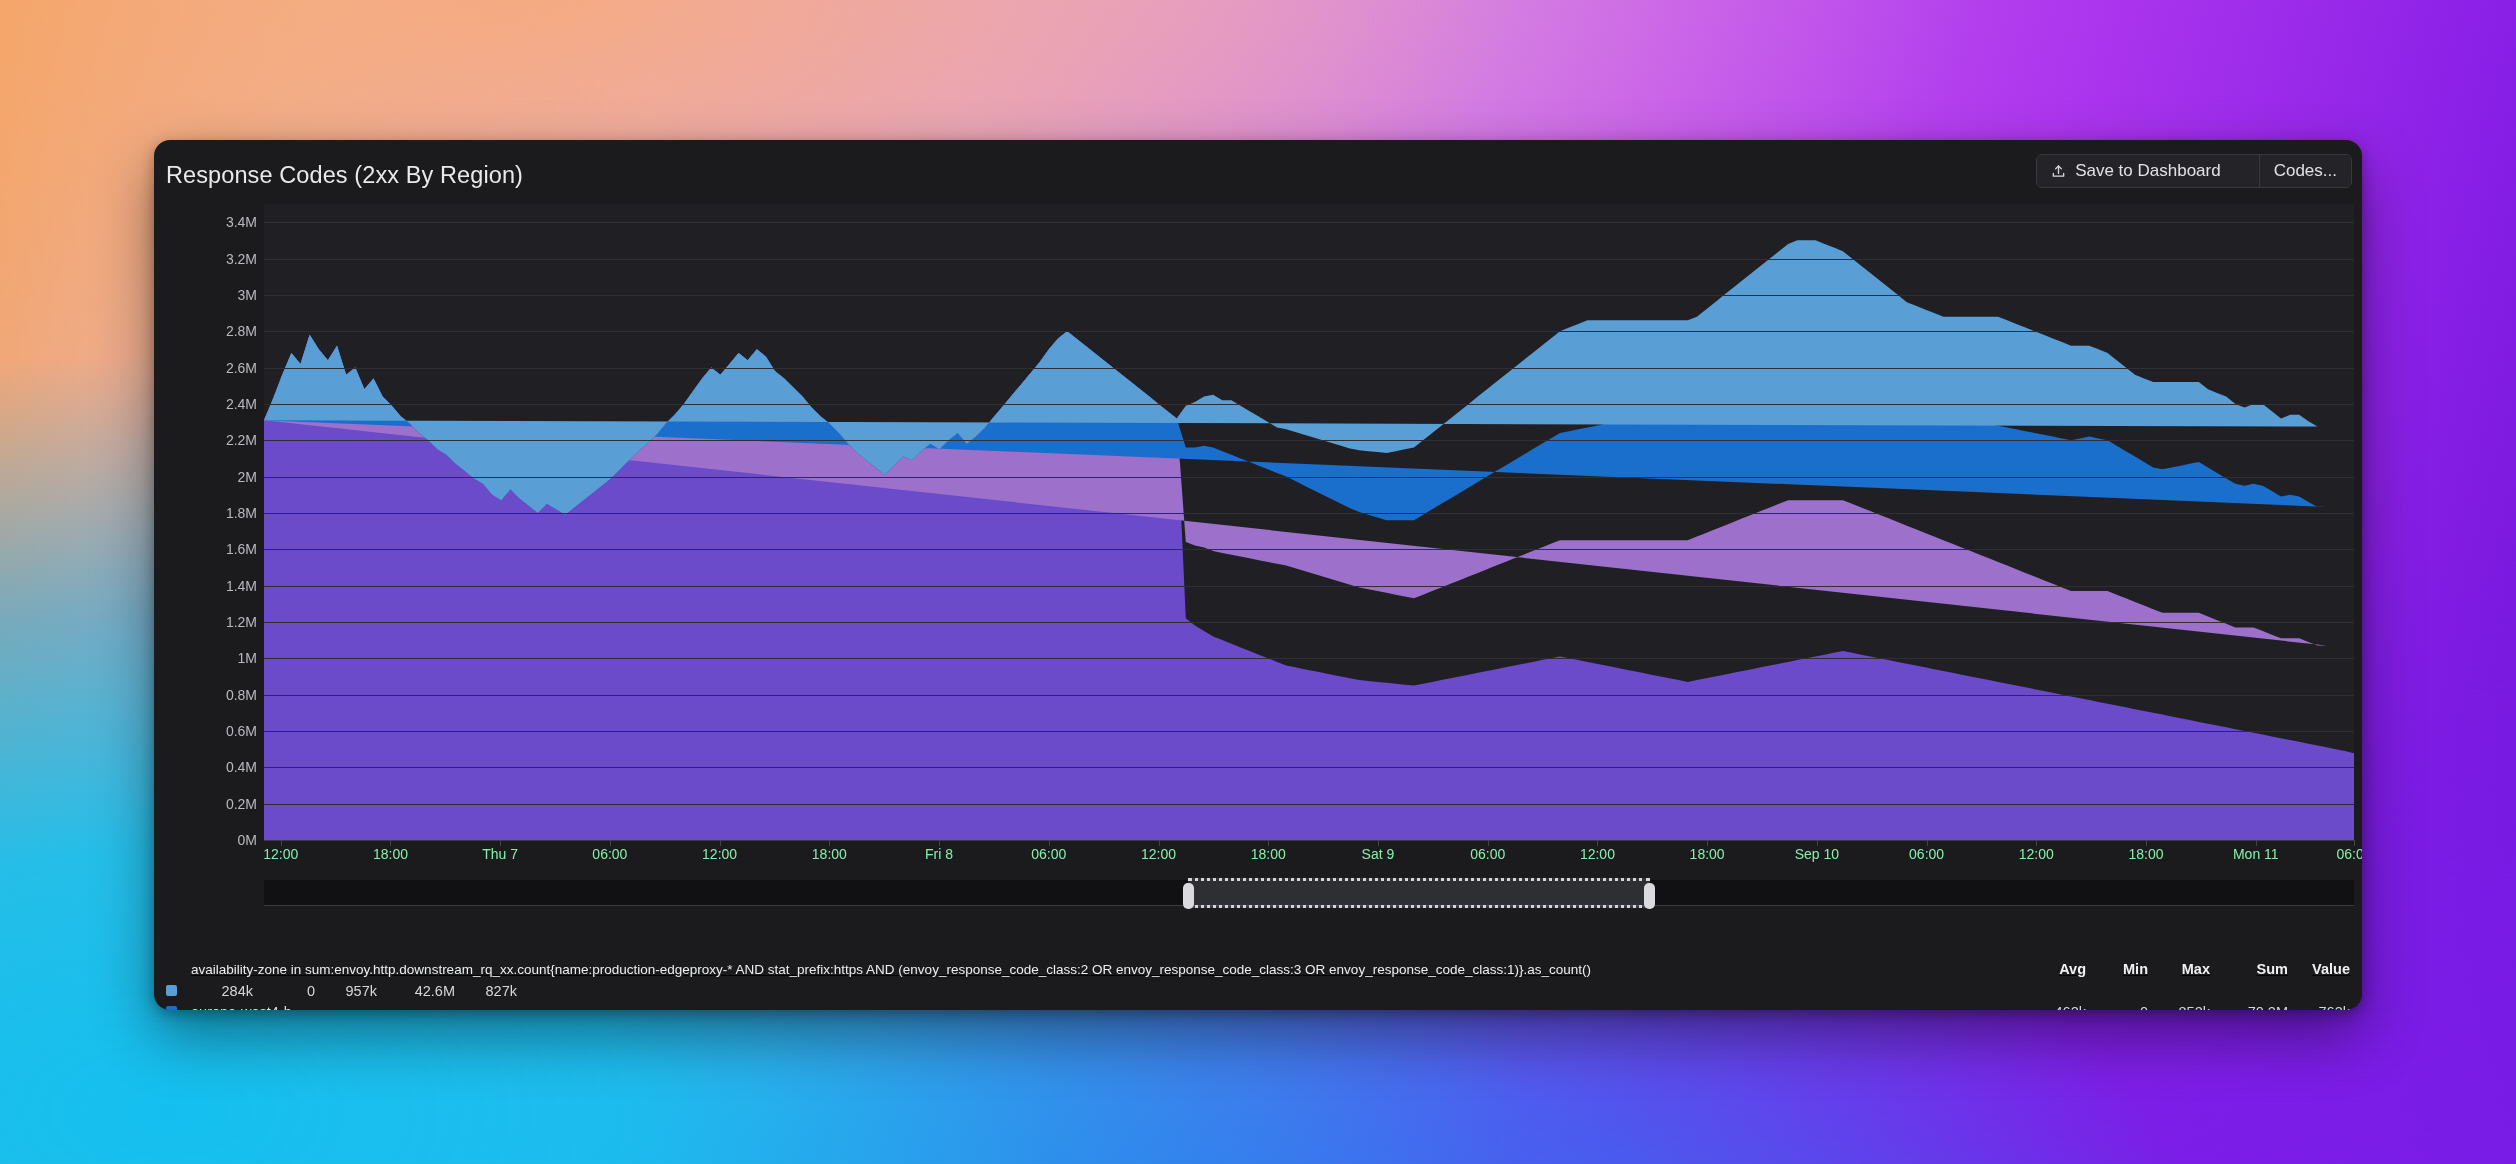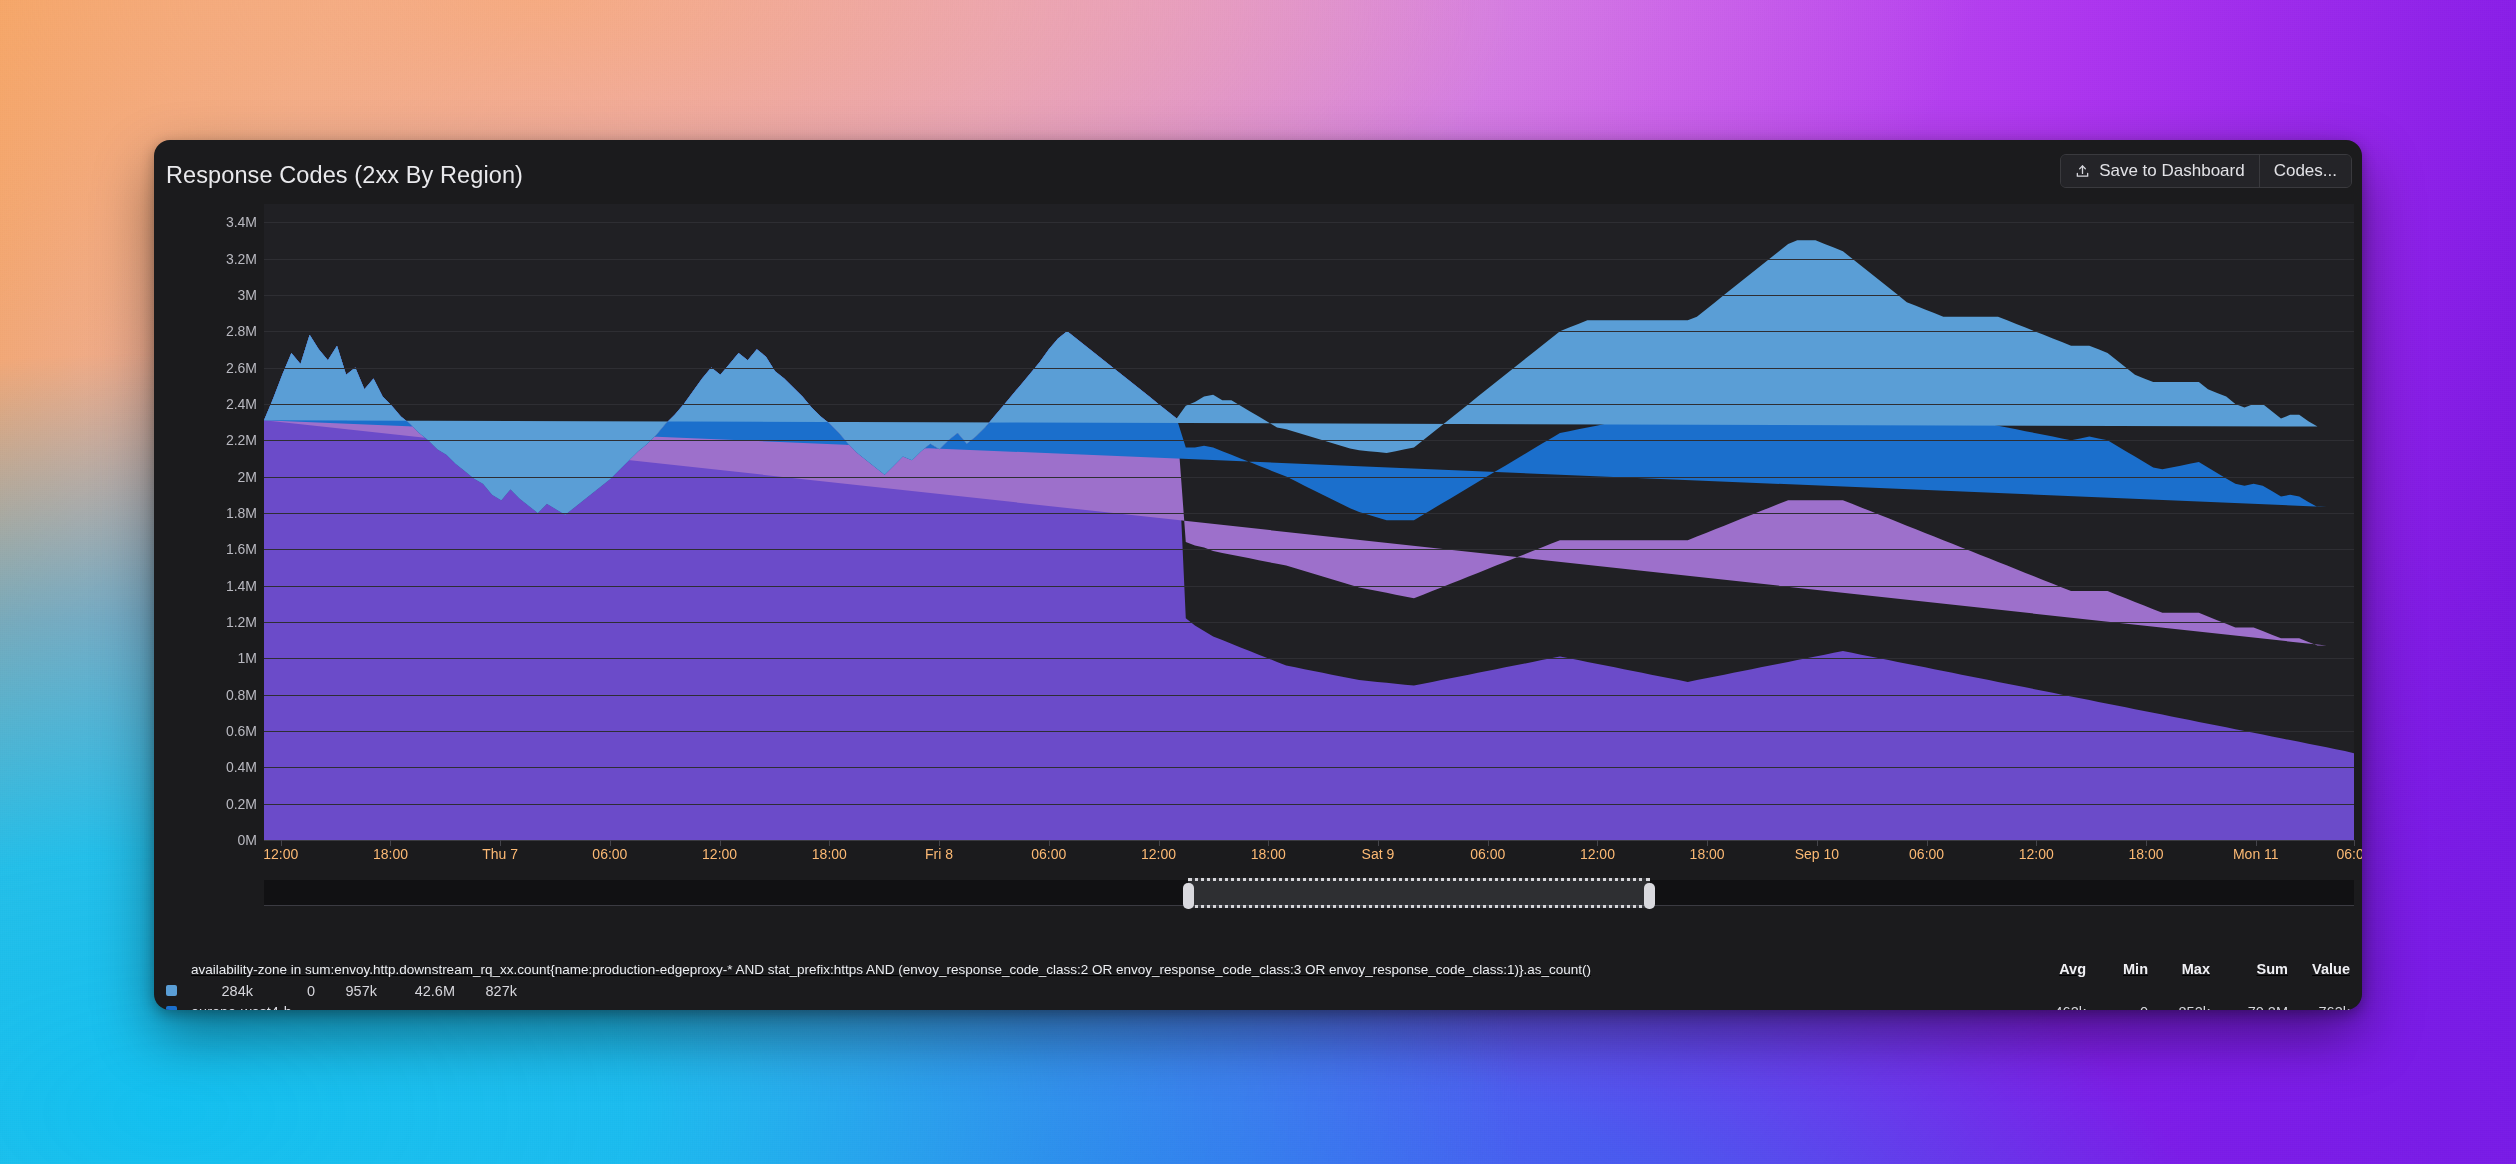--- a/index.html
+++ b/index.html
@@ -37,20 +37,21 @@
   
   .panel-head { position:relative; height:64px; }
   .panel-title {
     position:absolute; left:12px; top:22px;
     font-size:23.5px; color:#e9e9ec; letter-spacing:.1px; white-space:nowrap;
   }
   .head-actions {
     position:absolute; right:10px; top:14px; display:flex; align-items:stretch;
     border:1px solid #3a3a3e; border-radius:6px; overflow:hidden; background:#242428;
     height:34px;
+    gap:24px;
   }
   .hbtn {
     display:flex; align-items:center; gap:9px; padding:0 14px;
     font-size:17px; color:#e2e2e6; background:#242428; cursor:pointer; white-space:nowrap;
   }
   .hbtn + .hbtn { border-left:1px solid #3a3a3e; }
   .hbtn svg { display:block; }
 
   
   #chartzone { position:absolute; left:0; top:64px; right:0; height:700px; }
@@ -59,21 +60,21 @@
     background:#202024;
   }
   .ylab {
     position:absolute; right:calc(100% + 7px); transform:translateY(-50%);
     font-size:14px; color:#b9b9c0; white-space:nowrap; text-align:right;
   }
   .gridline { position:absolute; left:0; right:0; height:1px; background:#2e2e33; }
   .gridline.zero { background:#3a3a40; }
   .xlab {
     position:absolute; top:642px; transform:translateX(-50%);
-    font-size:14px; color:#fdba74; white-space:nowrap;
+    font-size:14px; color:#86efac; white-space:nowrap;
   }
   .xtick { position:absolute; top:636px; width:1px; height:6px; background:#44444a; }
 
   
   #minimap {
     position:absolute; left:110px; right:8px; top:676px; height:26px;
     background:#111113; border-bottom:1px solid #3b3b42;
   }
   #brush {
     position:absolute; top:-2px; height:30px;

